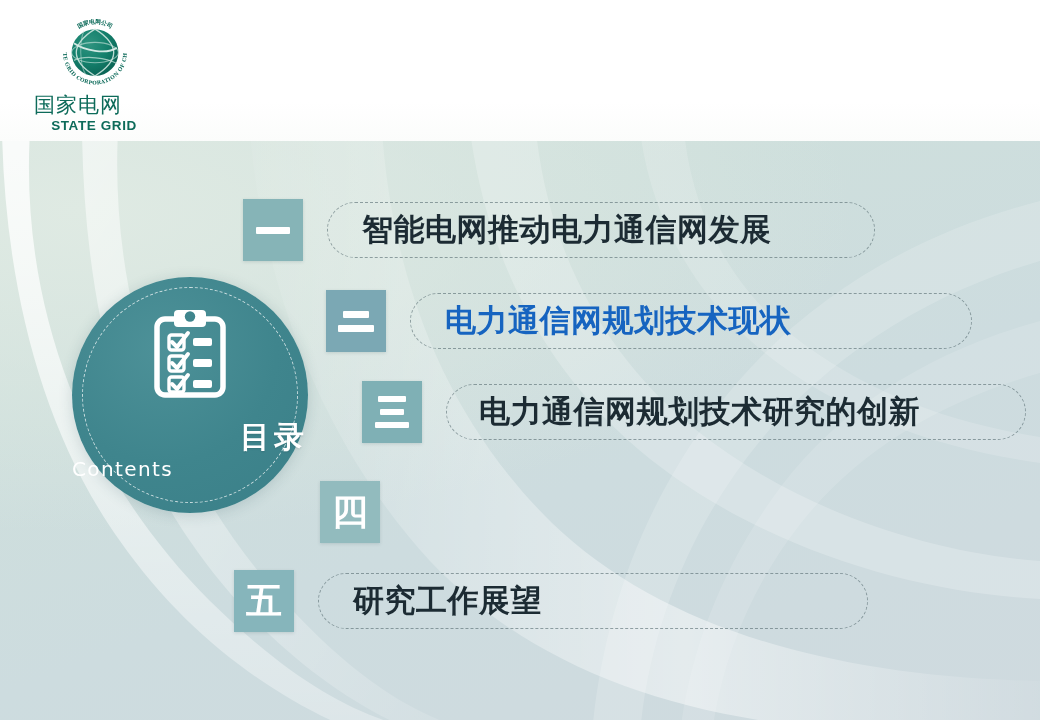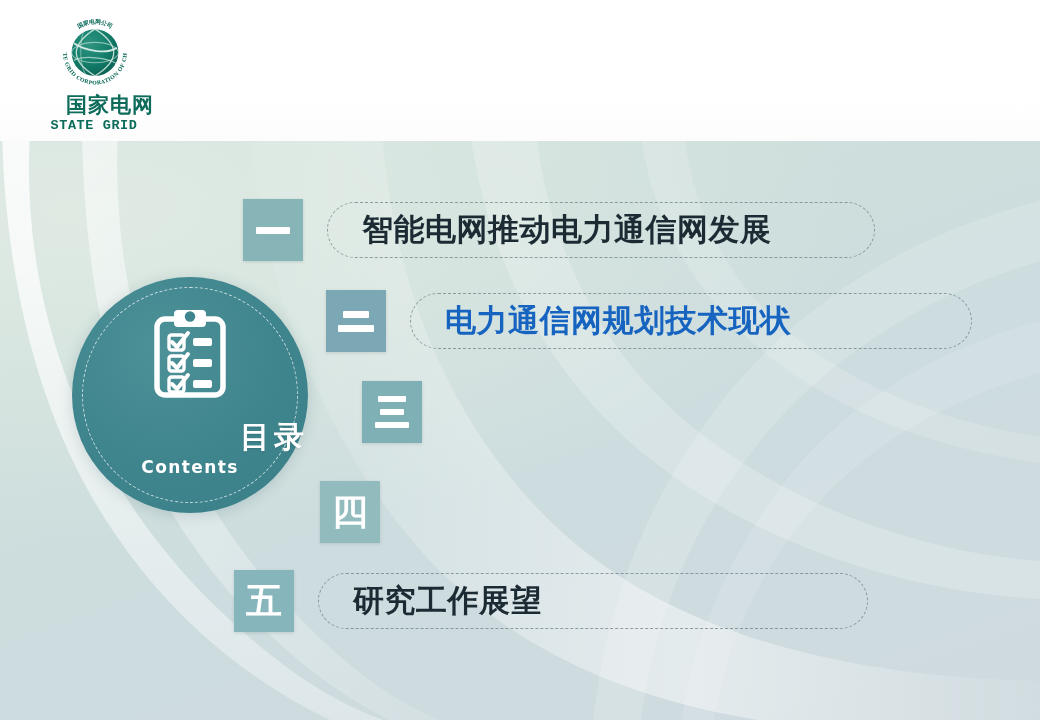--- a/index.html
+++ b/index.html
@@ -20,29 +20,29 @@
     background:linear-gradient(180deg,#ffffff 0%,#ffffff 72%,#fbfcfb 100%);
     z-index:6;
   }
   .logo-wrap{
     position:absolute;left:34px;top:12px;width:120px;height:122px;
   }
   .logo-emblem{
     position:absolute;left:22px;top:0px;width:78px;height:78px;
   }
   .logo-cn{
-    position:absolute;left:0;top:82px;width:120px;text-align:right;
-    color:#0d6b5a;font-size:21px;font-weight:bold;letter-spacing:1px;
+    position:absolute;left:0;top:82px;width:120px;text-align:left;
+    color:#0d6b5a;font-size:21px;font-weight:normal;letter-spacing:1px;
     line-height:22px;
     font-family:"DejaVu Sans","Liberation Sans",sans-serif;
   }
   .logo-en{
     position:absolute;left:0;top:106px;width:120px;text-align:center;
     color:#0d6b5a;font-size:13.5px;font-weight:bold;letter-spacing:0.6px;
-    font-family:Liberation Mono, monospace;
+    font-family:Liberation Sans, sans-serif;
   }
 
   
   .body-bg{
     position:absolute;left:0;top:141px;width:1040px;height:579px;
     background:
       radial-gradient(120% 90% at 8% 12%, #dfeae3 0%, rgba(223,234,227,0) 62%),
       linear-gradient(160deg,#d2e2dd 0%, #cedfdc 28%, #cddcdf 58%, #cfdadf 100%);
     overflow:hidden;
   }
@@ -64,22 +64,22 @@
     position:absolute;left:50%;top:30px;transform:translateX(-50%);
     width:74px;height:92px;
   }
   .circle-cn{
     position:absolute;left:0;top:143px;width:236px;text-align:right;
     color:#ffffff;font-size:30px;font-weight:bold;letter-spacing:4px;
     line-height:34px;
     text-shadow:0 1px 2px rgba(0,0,0,.12);
   }
   .circle-en{
-    position:absolute;left:0;top:180px;width:236px;text-align:center;
-    color:#ffffff;font-size:17px;font-weight:bold;letter-spacing:1.4px;
+    position:absolute;left:0;top:180px;width:236px;text-align:left;
+    color:#ffffff;font-size:20px;font-weight:normal;letter-spacing:1.4px;
   }
 
   
   .row{position:absolute;z-index:5;}
   .badge{
     position:absolute;left:0;top:0;width:60px;height:62px;
     display:flex;align-items:center;justify-content:center;
     box-shadow:0 1px 3px rgba(60,90,95,0.18);
   }
   .badge .glyph{
@@ -177,20 +177,23 @@
     </div>
   </div>
 
   <div class="row" style="left:362px;top:381px;width:690px;height:62px;">
     <div class="badge" style="background:#7fb0b5;">
       <div class="bars">
         <div class="bar" style="width:28px;height:6px;"></div>
         <div class="bar" style="width:24px;height:6px;"></div>
         <div class="bar" style="width:34px;height:6px;"></div>
       </div>
+    </div>
+    <div class="pill" style="left:84px;top:3px;width:580px;height:56px;padding-left:32px;">
+      <span class="pill-text" style="color:#1c2b33;">电力通信网规划技术研究的创新</span>
     </div>
   </div>
 
   <div class="row" style="left:320px;top:481px;width:640px;height:62px;">
     <div class="badge" style="background:#92bbbe;">
       <span class="glyph">四</span>
     </div>
   </div>
 
   <div class="row" style="left:234px;top:570px;width:650px;height:62px;">

